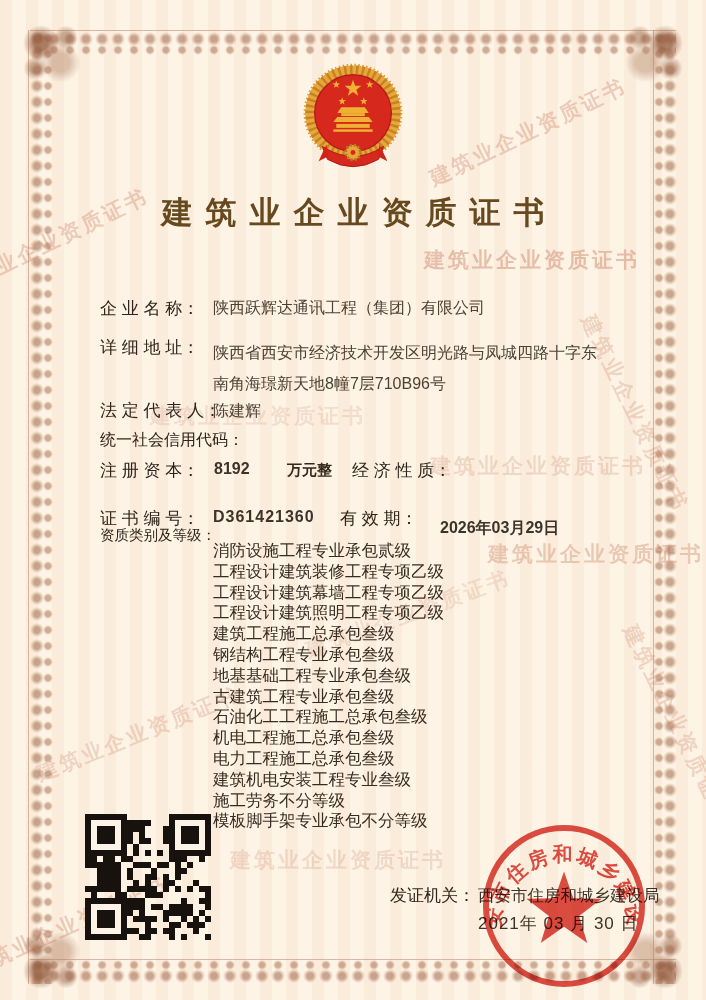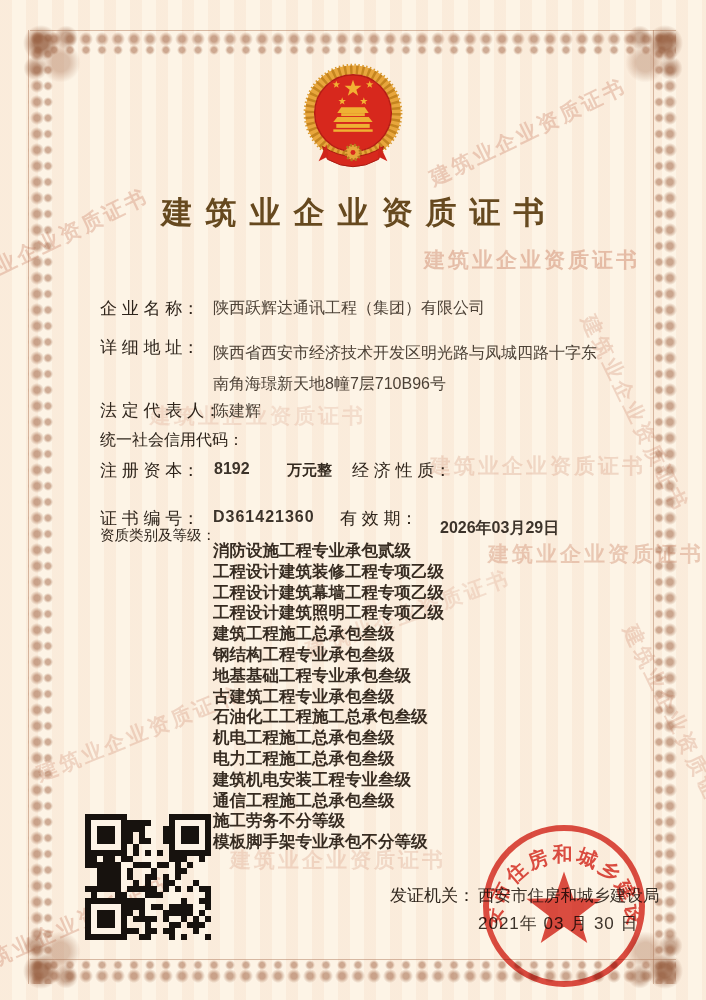--- a/index.html
+++ b/index.html
@@ -70,21 +70,21 @@
   [data-name="reg-capital-value"]{left:214px; top:460px; font-weight:bold; color:#3c332a;}
   [data-name="reg-capital-unit"]{left:287px; top:461px; font-weight:bold; color:#33291f; font-size:15px;}
   [data-name="economic-nature-label"]{left:352px; top:459px;}
   [data-name="economic-nature-value"]{left:460px; top:460px; width:150px; line-height:24px; word-break:break-all;}
   [data-name="cert-no-label"]{left:100px; top:507px;}
   [data-name="cert-no-value"]{left:213px; top:508px; font-weight:bold; color:#3c332a; letter-spacing:1px;}
   [data-name="valid-until-label"]{left:340px; top:507px;}
   [data-name="valid-until-value"]{left:440px; top:508px; font-weight:bold; color:#3c332a;margin-top:10px;}
   [data-name="qualifications-label"]{left:100px; top:526px; font-size:14.5px;}
   .qual-list{position:absolute; left:213px; top:540px; margin:0; padding:0; list-style:none;}
-  .qual-list li{font-weight:bold; color:#372c22; font-size:16.5px; line-height:20.8px; white-space:nowrap;}
+  .qual-list li{font-weight:normal; color:#372c22; font-size:16.5px; line-height:20.8px; white-space:nowrap;}
   
   .overlay-red{position:absolute; left:414px; top:624px; font-size:64px; font-weight:bold;
     letter-spacing:2px; white-space:nowrap;}
   .qr{position:absolute; left:85px; top:814px; width:126px; height:126px;}
   [data-name="issuer-label"]{left:390px; top:884px;}
   [data-name="issuer-value"]{left:478px; top:885px; font-size:16.5px; color:#3c332a; white-space:nowrap;}
   [data-name="issue-date"]{left:478px; top:912px; font-size:17px; color:#3c332a; letter-spacing:1px; white-space:nowrap;}
   .seal{position:absolute; left:473px; top:815px; opacity:.82; mix-blend-mode:multiply;}
 </style>
 </head>
@@ -175,21 +175,20 @@
       <li data-name="qualification-item">工程设计建筑幕墙工程专项乙级</li>
       <li data-name="qualification-item">工程设计建筑照明工程专项乙级</li>
       <li data-name="qualification-item">建筑工程施工总承包叁级</li>
       <li data-name="qualification-item">钢结构工程专业承包叁级</li>
       <li data-name="qualification-item">地基基础工程专业承包叁级</li>
       <li data-name="qualification-item">古建筑工程专业承包叁级</li>
       <li data-name="qualification-item">石油化工工程施工总承包叁级</li>
       <li data-name="qualification-item">机电工程施工总承包叁级</li>
       <li data-name="qualification-item">电力工程施工总承包叁级</li>
       <li data-name="qualification-item">建筑机电安装工程专业叁级</li>
-      <li data-name="qualification-item">通信工程施工总承包叁级</li>
       <li data-name="qualification-item">施工劳务不分等级</li>
       <li data-name="qualification-item">模板脚手架专业承包不分等级</li>
     </ul>
 
 
   <div class="qr" data-name="qr-code"><svg width="126" height="126" viewBox="0 0 126 126" fill="#17120e">
         <rect x="42" y="6" width="6" height="6"></rect>
         <rect x="48" y="6" width="6" height="6"></rect>
         <rect x="54" y="6" width="6" height="6"></rect>
         <rect x="60" y="6" width="6" height="6"></rect>

